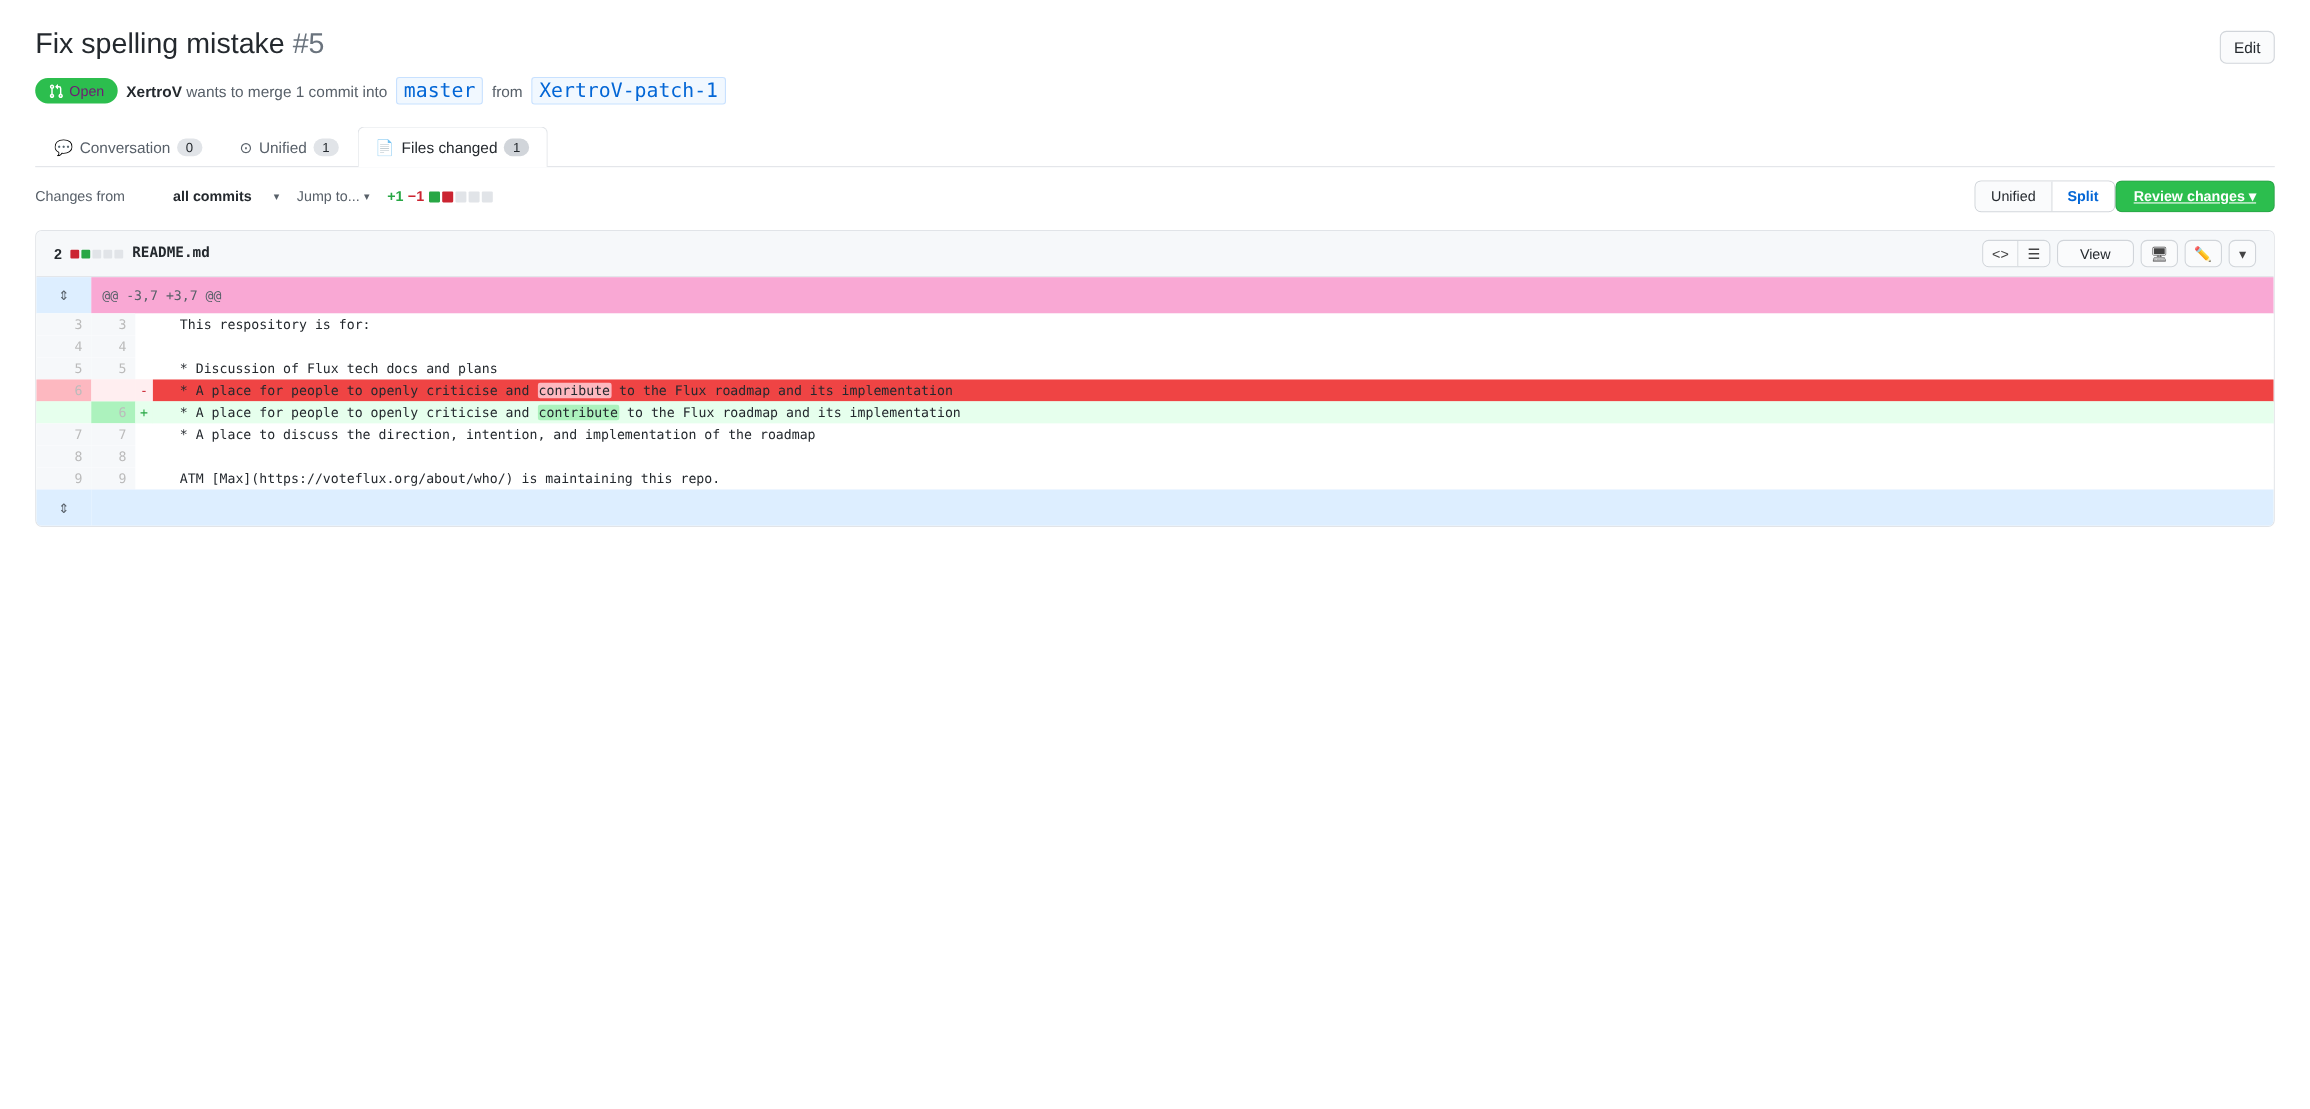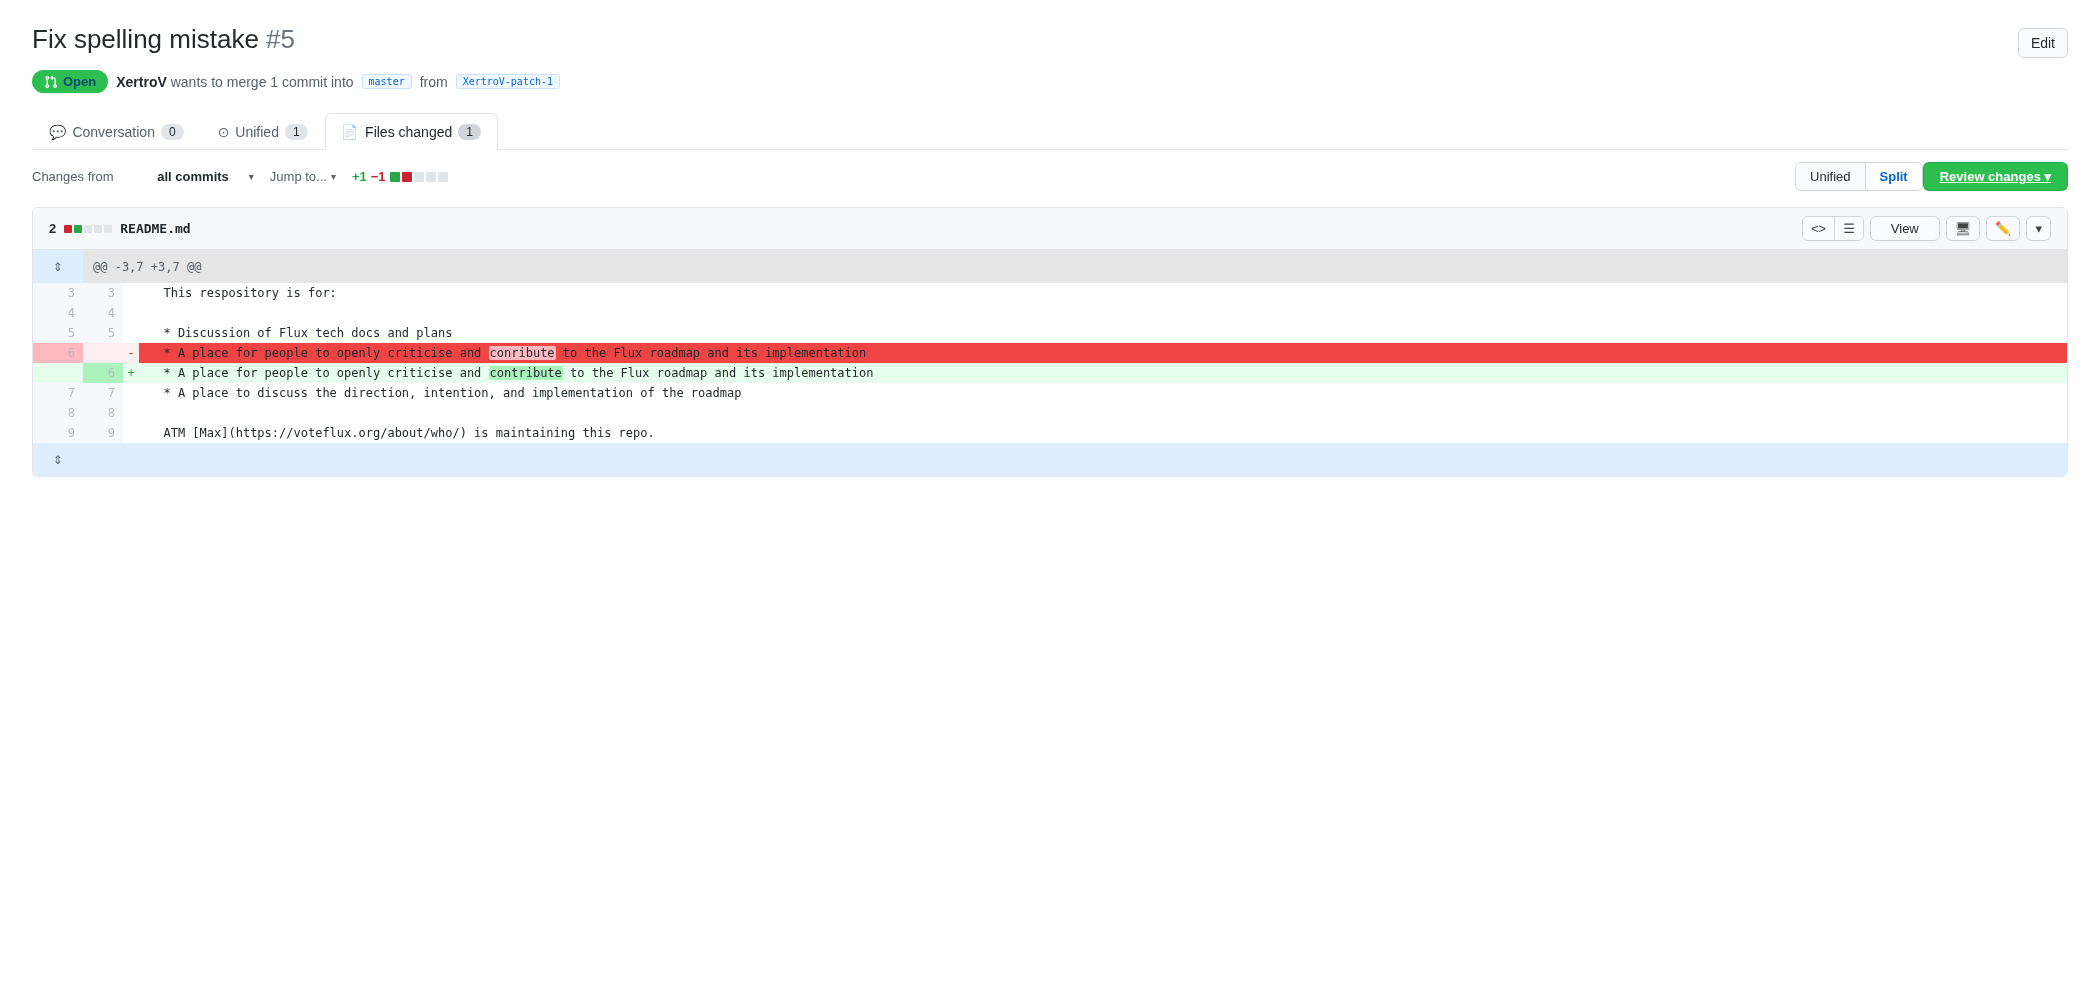--- a/index.html
+++ b/index.html
@@ -40,40 +40,40 @@
     
     .pr-meta {
       display: flex;
       align-items: center;
       gap: 8px;
       margin-bottom: 20px;
       font-size: 14px;
     }
     .badge-open {
       background: #2cbe4e;
-      color: #0c4a6e;
+      color: #701a75;
       border-radius: 20px;
       padding: 4px 12px;
       font-size: 13px;
-      font-weight: 700;
+      font-weight: 400;
       display: flex;
       align-items: center;
       gap: 5px;
     }
     .badge-open svg { width: 14px; height: 14px; fill: #fff; }
     .pr-meta-text { color: #586069; }
     .pr-meta-text strong { color: #24292e; }
     .branch-tag {
       background: #f1f8ff;
       border: 1px solid #c8e1ff;
       color: #0366d6;
       border-radius: 3px;
       padding: 1px 6px;
       font-family: "SFMono-Regular", Consolas, monospace;
-      font-size: 10px;
+      font-size: 18px;
     }
 
     
     .tabs {
       display: flex;
       border-bottom: 1px solid #e1e4e8;
       margin-bottom: 0;
     }
     .tab {
       display: flex;
@@ -443,21 +443,21 @@
     </div>
   </div>
 
   <table class="diff-table">
     <tbody>
 
       <tr class="row-hunk">
         <td class="expand-icon-cell" colspan="1">
           <span class="expand-icon">⇕</span>
         </td>
-        <td colspan="3" style="background:#e5e5e5; padding:4px 10px; color:#586069; font-size:12px;">
+        <td colspan="3" style="background:#f9a8d4; padding:4px 10px; color:#586069; font-size:12px;">
           <span>@@ -3,7 +3,7 @@</span>
         </td>
       </tr>
 
       <tr class="row-ctx">
         <td class="line-num">3</td>
         <td class="line-num">3</td>
         <td class="line-sign"> </td>
         <td class="line-content">  This respository is for:</td>
       </tr>

